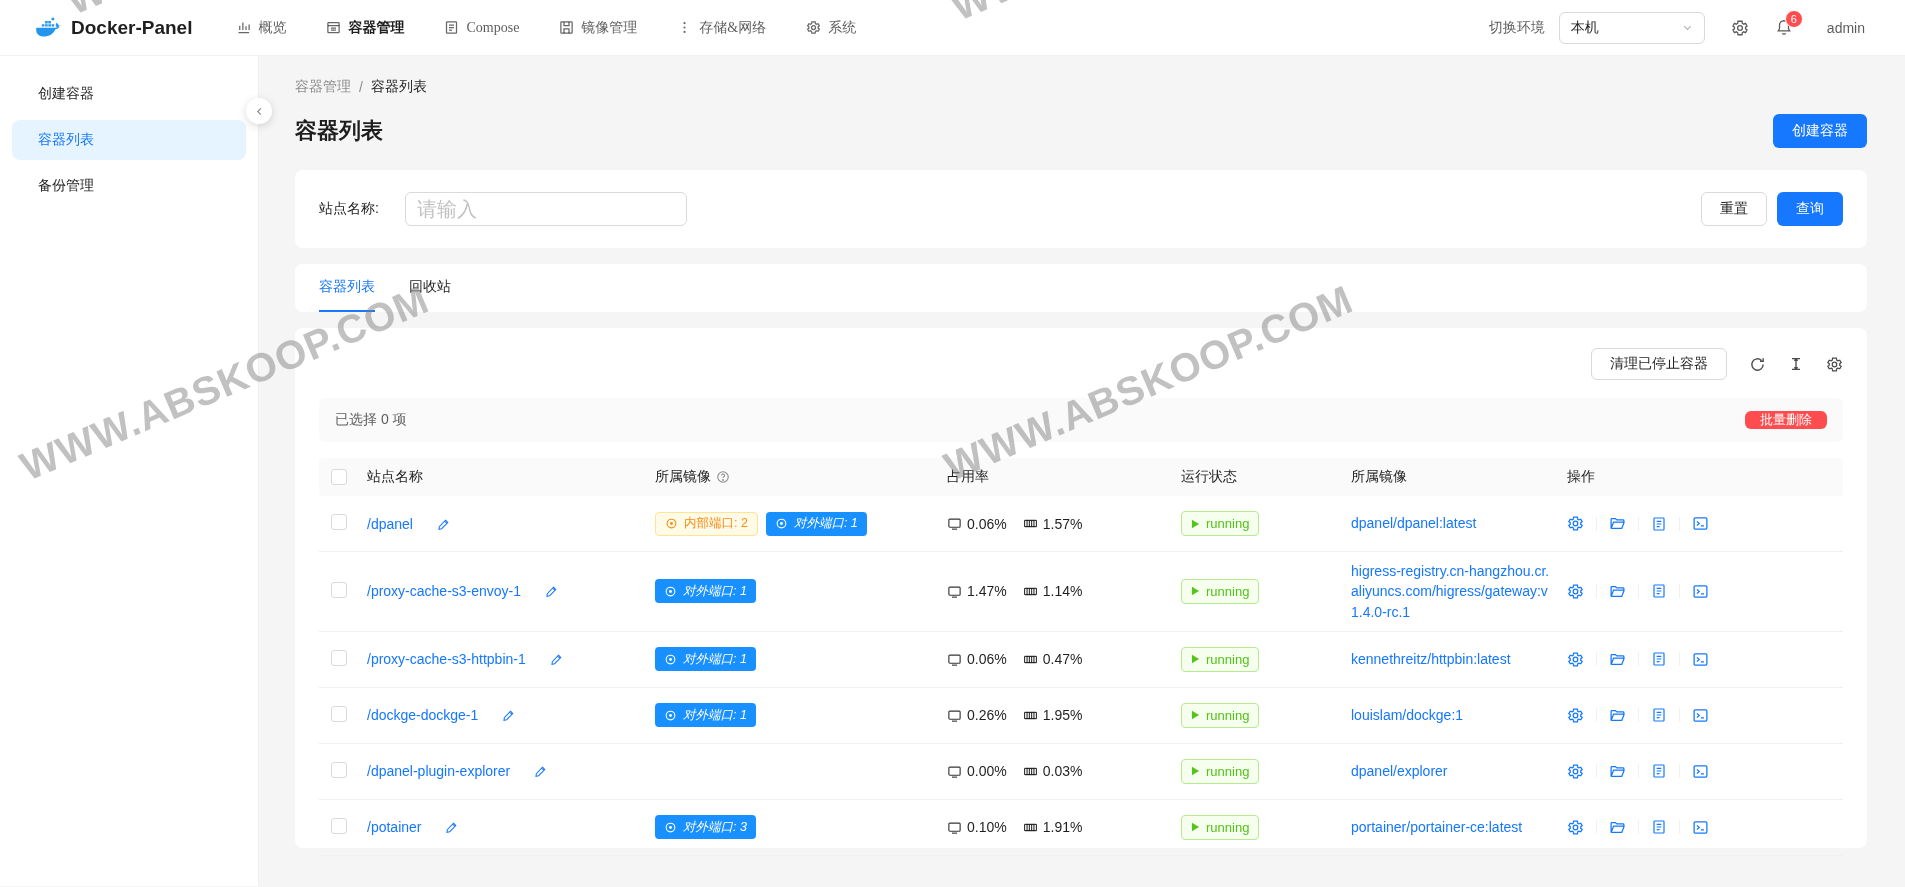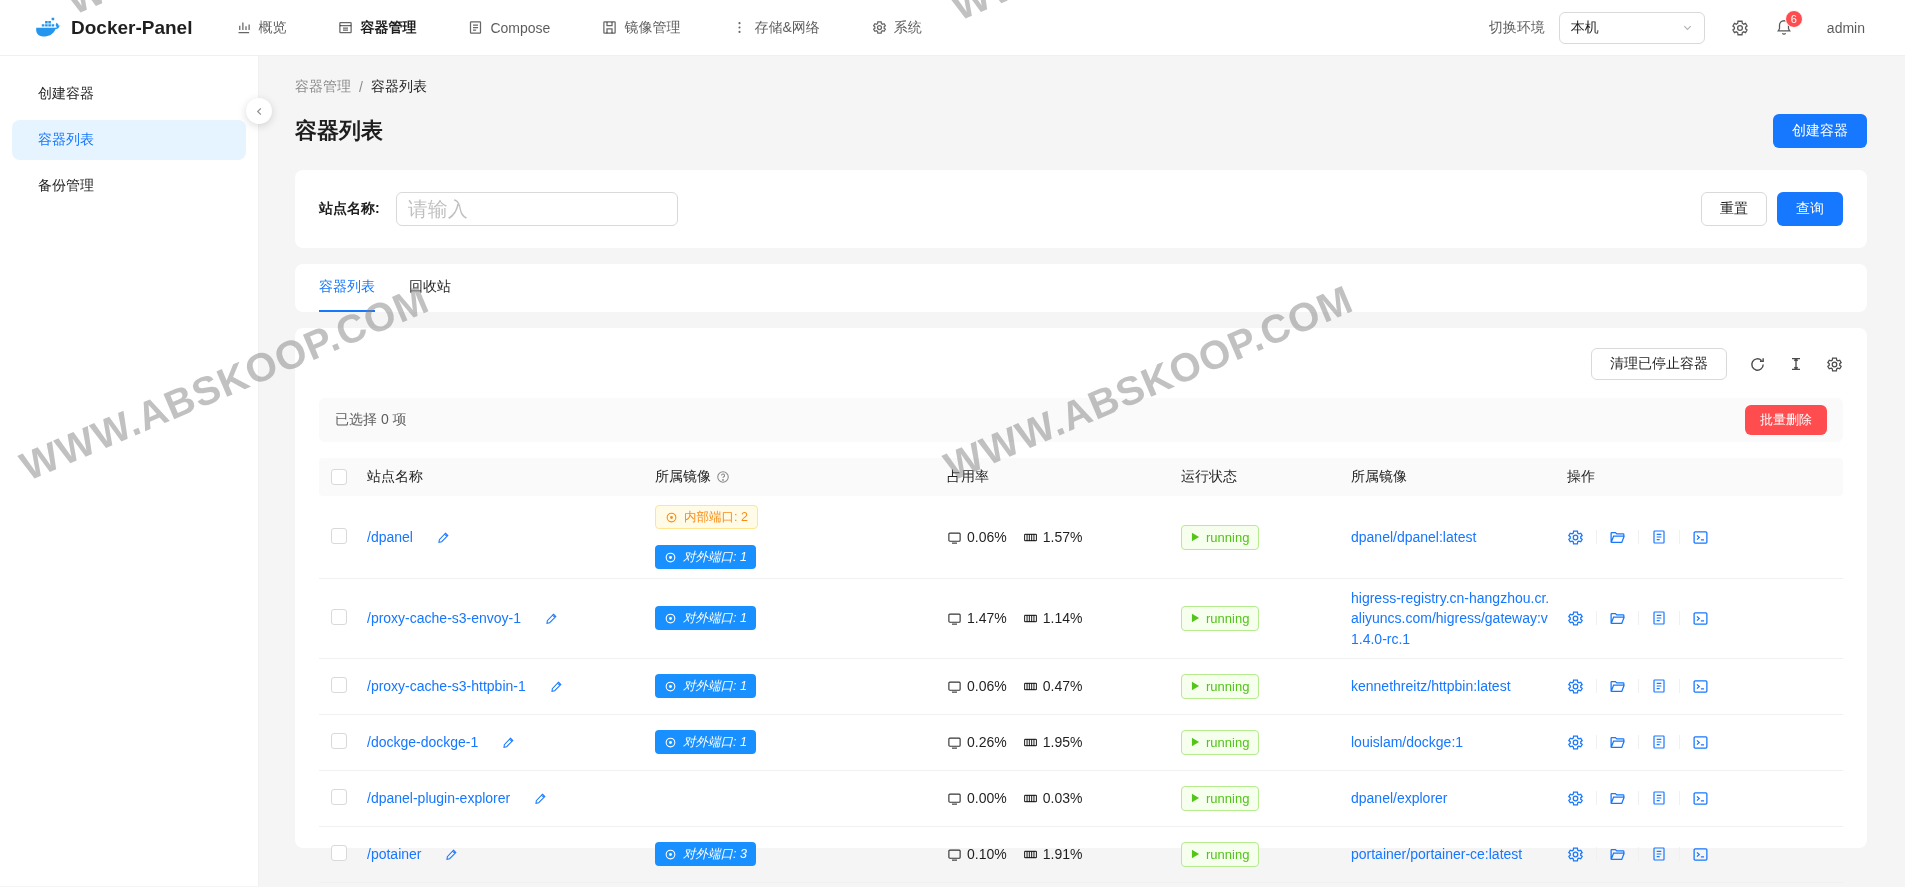--- a/index.html
+++ b/index.html
@@ -11,21 +11,21 @@
   .wm { position:absolute; z-index:100; font-weight:700; font-size:40px; letter-spacing:1px; color:rgba(125,125,125,.48); transform:rotate(-23deg); transform-origin:left top; white-space:nowrap; pointer-events:none; }
   #wm1 { left:60px; top:-18px; }
   #wm2 { left:945px; top:-12px; }
   #wm3 { left:14px; top:448px; }
   #wm4 { left:938px; top:448px; }
 
   
   .topnav { height:56px; background:#fff; border-bottom:1px solid #f0f0f0; display:flex; align-items:center; padding:0 40px 0 36px; position:relative; }
   .brand { display:flex; align-items:center; gap:8px; }
   .brand-name { font-size:19px; font-weight:700; color:rgba(0,0,0,.88); }
-  .nav-menu { display:flex; align-items:center; gap:52px; margin-left:44px; }
+  .nav-menu { display:flex; align-items:center; gap:40px; margin-left:44px;font-family:Liberation Serif, serif; }
   .nav-item { display:flex; align-items:center; gap:7px; color:rgba(0,0,0,.65); cursor:pointer; }
   .nav-item.active { color:rgba(0,0,0,.88); font-weight:700; }
   .nav-ic { color:rgba(0,0,0,.6); }
   .nav-right { margin-left:auto; display:flex; align-items:center; }
   .env-label { color:rgba(0,0,0,.65); margin-right:14px; }
   .env-select { width:146px; height:32px; border:1px solid #d9d9d9; border-radius:6px; background:#fff; display:flex; align-items:center; justify-content:space-between; padding:0 11px; cursor:pointer; }
   .env-select .chev { color:rgba(0,0,0,.3); }
   .icon-btn { margin-left:26px; color:rgba(0,0,0,.65); cursor:pointer; position:relative; }
   .badge-count { position:absolute; top:-8px; right:-10px; min-width:18px; height:18px; border-radius:9px; background:#ff4d4f; color:#fff; font-size:11px; display:flex; align-items:center; justify-content:center; padding:0 4px; border:1px solid #fff; }
   .username { margin-left:34px; color:rgba(0,0,0,.65); }
@@ -42,26 +42,26 @@
   
   .breadcrumb { display:flex; align-items:center; gap:8px; font-size:14px; }
   .crumb { color:rgba(0,0,0,.45); cursor:pointer; }
   .crumb-sep { color:rgba(0,0,0,.45); }
   .crumb.current { color:rgba(0,0,0,.88); cursor:default; }
   .title-row { margin-top:18px; display:flex; align-items:center; justify-content:space-between; }
   .page-title { font-size:22px; font-weight:700; }
   .btn { height:34px; padding:0 18px; border-radius:6px; font-size:14px; display:inline-flex; align-items:center; justify-content:center; cursor:pointer; border:1px solid transparent; }
   .btn-primary { background:#1677ff; color:#fff; }
   .btn-default { background:#fff; color:rgba(0,0,0,.88); border-color:#d9d9d9; }
-  .btn-danger { background:#ff4d4f; color:#fff; height:30px; padding:0 14px; font-size:13px; }
+  .btn-danger { background:#ff4d4f; color:#fff; height:18px; padding:0 14px; font-size:13px; }
 
   
   .card { background:#fff; border-radius:8px; }
   .search-card { margin-top:22px; padding:22px 24px; display:flex; align-items:center; }
-  .search-label { margin-right:16px;font-weight:bold; }
+  .search-label { margin-right:26px; }
   .search-input { width:282px; height:34px; border:1px solid #d9d9d9; border-radius:6px; padding:0 11px; font-size:20px; outline:none; font-family:inherit; }
   .search-input::placeholder { color:rgba(0,0,0,.25); }
   .search-actions { margin-left:auto; display:flex; gap:10px; }
 
   
   .tabs-card { margin-top:16px; padding:0 24px; height:48px; display:flex; gap:34px; align-items:stretch; }
   .tab { display:flex; align-items:center; border-bottom:2px solid transparent; cursor:pointer; color:rgba(0,0,0,.88); }
   .tab.active { color:#1677ff; border-bottom-color:#1677ff; }
 
   
@@ -77,21 +77,21 @@
   .thead-row, .trow { display:grid; grid-template-columns:48px 288px 292px 234px 170px 216px 1fr; align-items:center; }
   .thead-row { background:#fafafa; border-radius:4px; height:38px; font-weight:400; }
   .trow { border-bottom:1px solid #f0f0f0; min-height:56px; padding:9px 0; }
   .td, .th { padding-right:14px; }
   .th { display:flex; align-items:center; gap:5px; }
   .th-q { color:rgba(0,0,0,.45); }
   .checkbox { width:16px; height:16px; border:1px solid #d9d9d9; border-radius:3px; background:#fff; display:inline-block; margin-left:12px; cursor:pointer; }
   .td-name { display:flex; align-items:center; gap:24px; }
   .link { color:#1677ff; text-decoration:none; cursor:pointer; }
   .edit-ic { color:#1677ff; cursor:pointer; }
-  .badges { display:flex; flex-direction:column; gap:16px; align-items:flex-start; }
+  .badges { display:flex; gap:8px; align-items:flex-start; }
   .tag { height:24px; padding:0 9px; border-radius:4px; display:inline-flex; align-items:center; gap:6px; font-size:12.5px; white-space:nowrap; }
   .tag-warning { background:#fffbe6; border:1px solid #ffe58f; color:#fa8c16; }
   .tag-primary { background:#1890ff; color:#fff;font-style:italic; }
   .stats { display:flex; align-items:center; gap:16px; }
   .stat { display:flex; align-items:center; gap:5px; color:rgba(0,0,0,.88); }
   .stat svg { color:rgba(0,0,0,.8); }
   .status-tag { display:inline-flex; align-items:center; gap:6px; height:25px; padding:0 9px; border:1px solid #b7eb8f; background:#f6ffed; color:#52c41a; border-radius:4px; font-size:13px; }
   .td-image a { display:inline-block; max-width:205px; word-break:break-all; line-height:1.45; }
   .td-actions { display:flex; align-items:center; }
   .act { color:#1677ff; cursor:pointer; }

